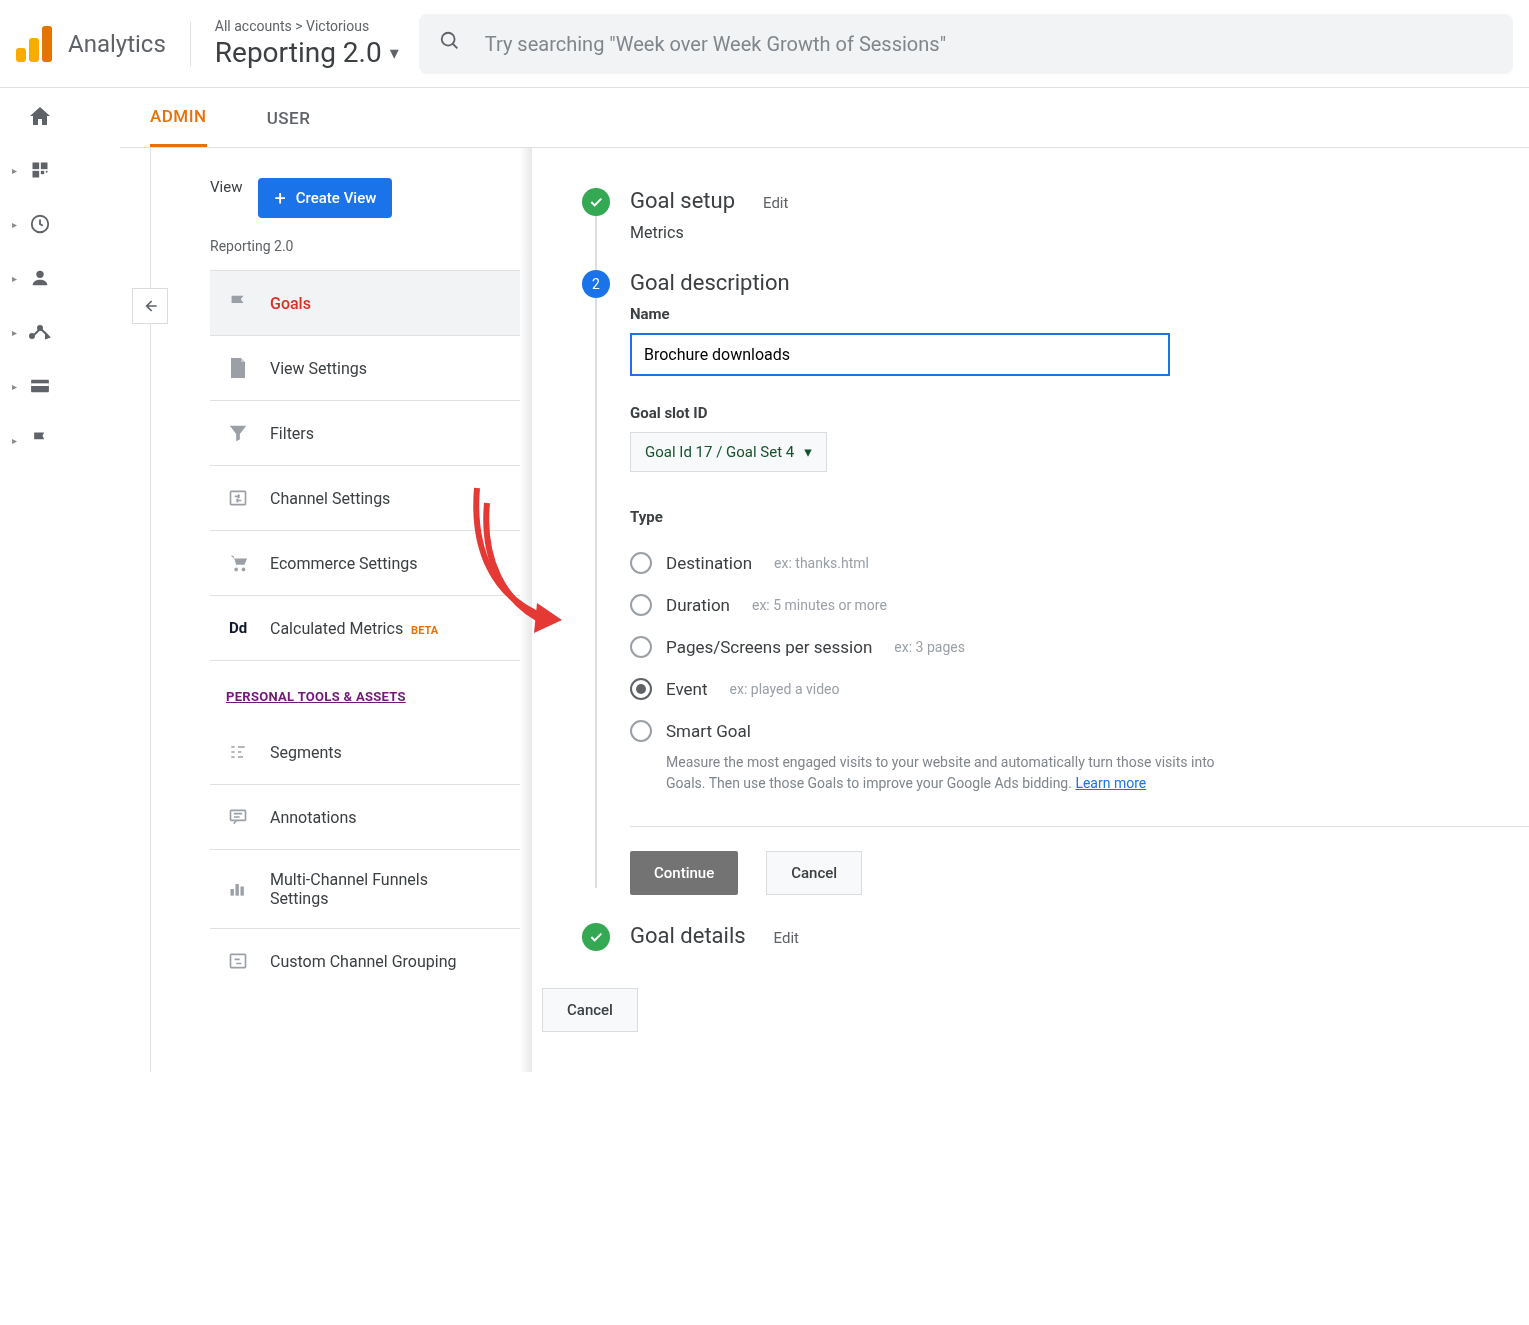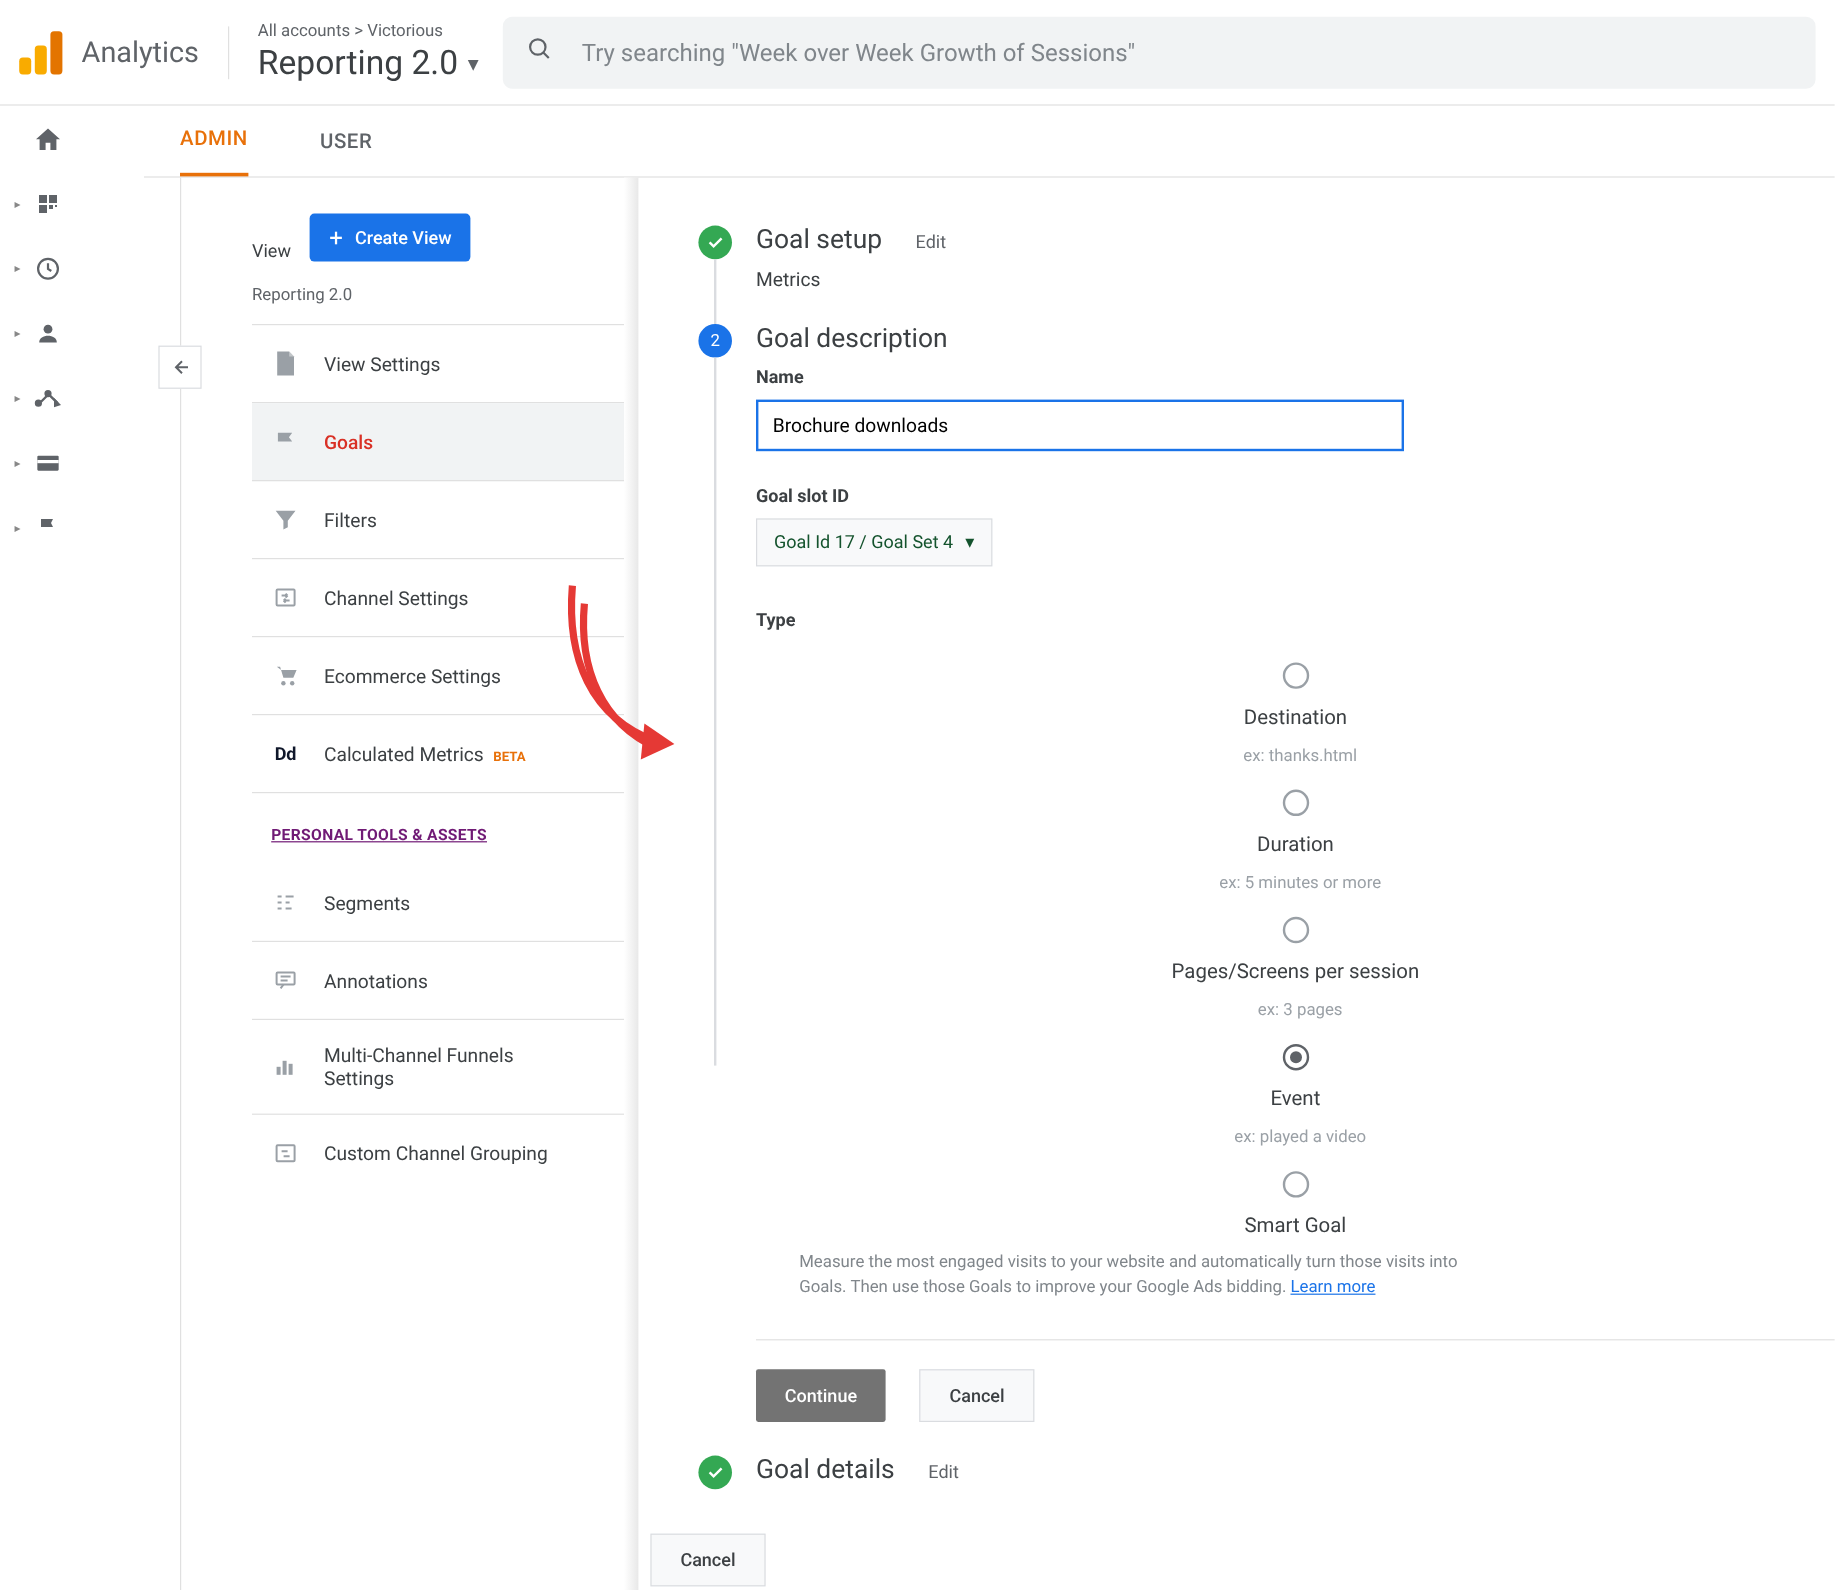--- a/index.html
+++ b/index.html
@@ -34,21 +34,21 @@
 .tab.active { color: #e8710a; border-bottom: 3px solid #e8710a; }
 
 
 .main-area { display: flex; margin-left: 120px; }
 .collapse-handle { width: 60px; display: flex; justify-content: center; padding-top: 140px; position: relative; }
 .collapse-handle .line { position: absolute; top: 0; bottom: 0; left: 50%; width: 1px; background: #e0e0e0; }
 .collapse-btn { width: 36px; height: 36px; border: 1px solid #dadce0; background: #fff; display: flex; align-items: center; justify-content: center; z-index: 2; font-size: 20px; color: #5f6368; cursor: pointer; }
 
 
 .sidebar { width: 340px; padding: 30px 0 0 30px; }
-.view-header { display: flex; align-items: flex-end; gap: 16px; margin-bottom: 12px; }
+.view-header { display: flex; align-items: flex-start; gap: 16px; margin-bottom: 12px; }
 .view-label { font-size: 15px; color: #3c4043; }
 .create-view-btn { background: #1a73e8; color: #fff; border: none; border-radius: 4px; padding: 8px 16px; font-size: 15px; font-weight: 500; display: flex; align-items: center; gap: 10px; cursor: pointer; }
 .create-view-btn .plus { font-size: 20px; font-weight: 400; }
 .reporting-label { font-size: 14px; color: #5f6368; padding: 8px 0 16px 0; border-bottom: 1px solid #e0e0e0; }
 .side-list { margin-top: 0; }
 .side-item { display: flex; align-items: center; gap: 20px; padding: 20px 16px; border-bottom: 1px solid #e0e0e0; cursor: pointer; }
 .side-item.active { background: #f1f3f4; }
 .side-item.active .side-label { color: #d93025; font-weight: 500; }
 .side-icon { width: 24px; height: 24px; color: #9aa0a6; display: flex; align-items: center; justify-content: center; }
 .side-label { font-size: 16px; color: #3c4043; }
@@ -69,21 +69,21 @@
 .step-title { font-size: 22px; color: #3c4043; font-weight: 400; }
 .step-edit { font-size: 15px; color: #5f6368; cursor: pointer; }
 .step-sub { font-size: 16px; color: #3c4043; }
 
 .form-label { font-size: 15px; font-weight: 700; color: #3c4043; margin-bottom: 10px; margin-top: 8px; }
 .name-input { width: 540px; padding: 10px 12px; border: 2px solid #1a73e8; font-size: 16px; outline: none; }
 .slot-label { font-size: 15px; font-weight: 700; color: #3c4043; margin-top: 28px; margin-bottom: 10px; }
 .slot-select { border: 1px solid #dadce0; background: #f8f9fa; padding: 10px 14px; font-size: 15px; color: #14532d; display: inline-flex; align-items: center; gap: 10px; cursor: pointer; }
 
 .type-label { font-size: 15px; font-weight: 700; color: #3c4043; margin-top: 36px; margin-bottom: 16px; }
-.radio-row { display: flex; align-items: center; gap: 14px; padding: 10px 0; flex-direction: column; }
+.radio-row { display: flex; align-items: center; gap: 14px; padding: 10px 0; }
 .radio { width: 22px; height: 22px; border: 2px solid #9aa0a6; border-radius: 50%; display: flex; align-items: center; justify-content: center; cursor: pointer; flex-shrink: 0; }
 .radio.checked { border-color: #5f6368; }
 .radio.checked::after { content: ''; width: 10px; height: 10px; background: #5f6368; border-radius: 50%; }
 .radio-label { font-size: 17px; color: #3c4043; }
 .radio-hint { font-size: 14px; color: #9aa0a6; margin-left: 8px; }
 .smart-desc { font-size: 14px; color: #80868b; margin-left: 36px; line-height: 1.5; max-width: 560px; }
 .smart-desc a { color: #1a73e8; text-decoration: underline; cursor: pointer; }
 
 .step-divider { border: none; border-top: 1px solid #e0e0e0; margin: 32px 0 24px 0; }
 .btn-row { display: flex; gap: 28px; }
@@ -202,36 +202,36 @@
     <div class="view-header">
       <span class="view-label">View</span>
       <button class="create-view-btn">
         <span class="plus">+</span>
         <span>Create View</span>
       </button>
     </div>
     <div class="reporting-label">Reporting 2.0</div>
 
     <div class="side-list">
+      <div class="side-item active">
+        <span class="side-icon">
+            <svg width="22" height="22" viewBox="0 0 24 24" fill="#9aa0a6">
+              <path d="M5 3v18M5 4h13l-3 4 3 4H5"></path>
+            </svg>
+          </span>
+        <span class="side-label">Goals</span>
+      </div>
       <div class="side-item">
         <span class="side-icon">
             <svg width="20" height="24" viewBox="0 0 20 24" fill="#9aa0a6">
               <path d="M3 2h10l4 4v16H3z"></path>
               <path d="M13 2v4h4" fill="#fff" opacity="0.4"></path>
             </svg>
           </span>
         <span class="side-label">View Settings</span>
-      </div>
-      <div class="side-item active">
-        <span class="side-icon">
-            <svg width="22" height="22" viewBox="0 0 24 24" fill="#9aa0a6">
-              <path d="M5 3v18M5 4h13l-3 4 3 4H5"></path>
-            </svg>
-          </span>
-        <span class="side-label">Goals</span>
       </div>
       <div class="side-item">
         <span class="side-icon">
             <svg width="22" height="22" viewBox="0 0 24 24" fill="#9aa0a6">
               <path d="M3 4h18l-7 9v6l-4 2v-8z"></path>
             </svg>
           </span>
         <span class="side-label">Filters</span>
       </div>
       <div class="side-item">

